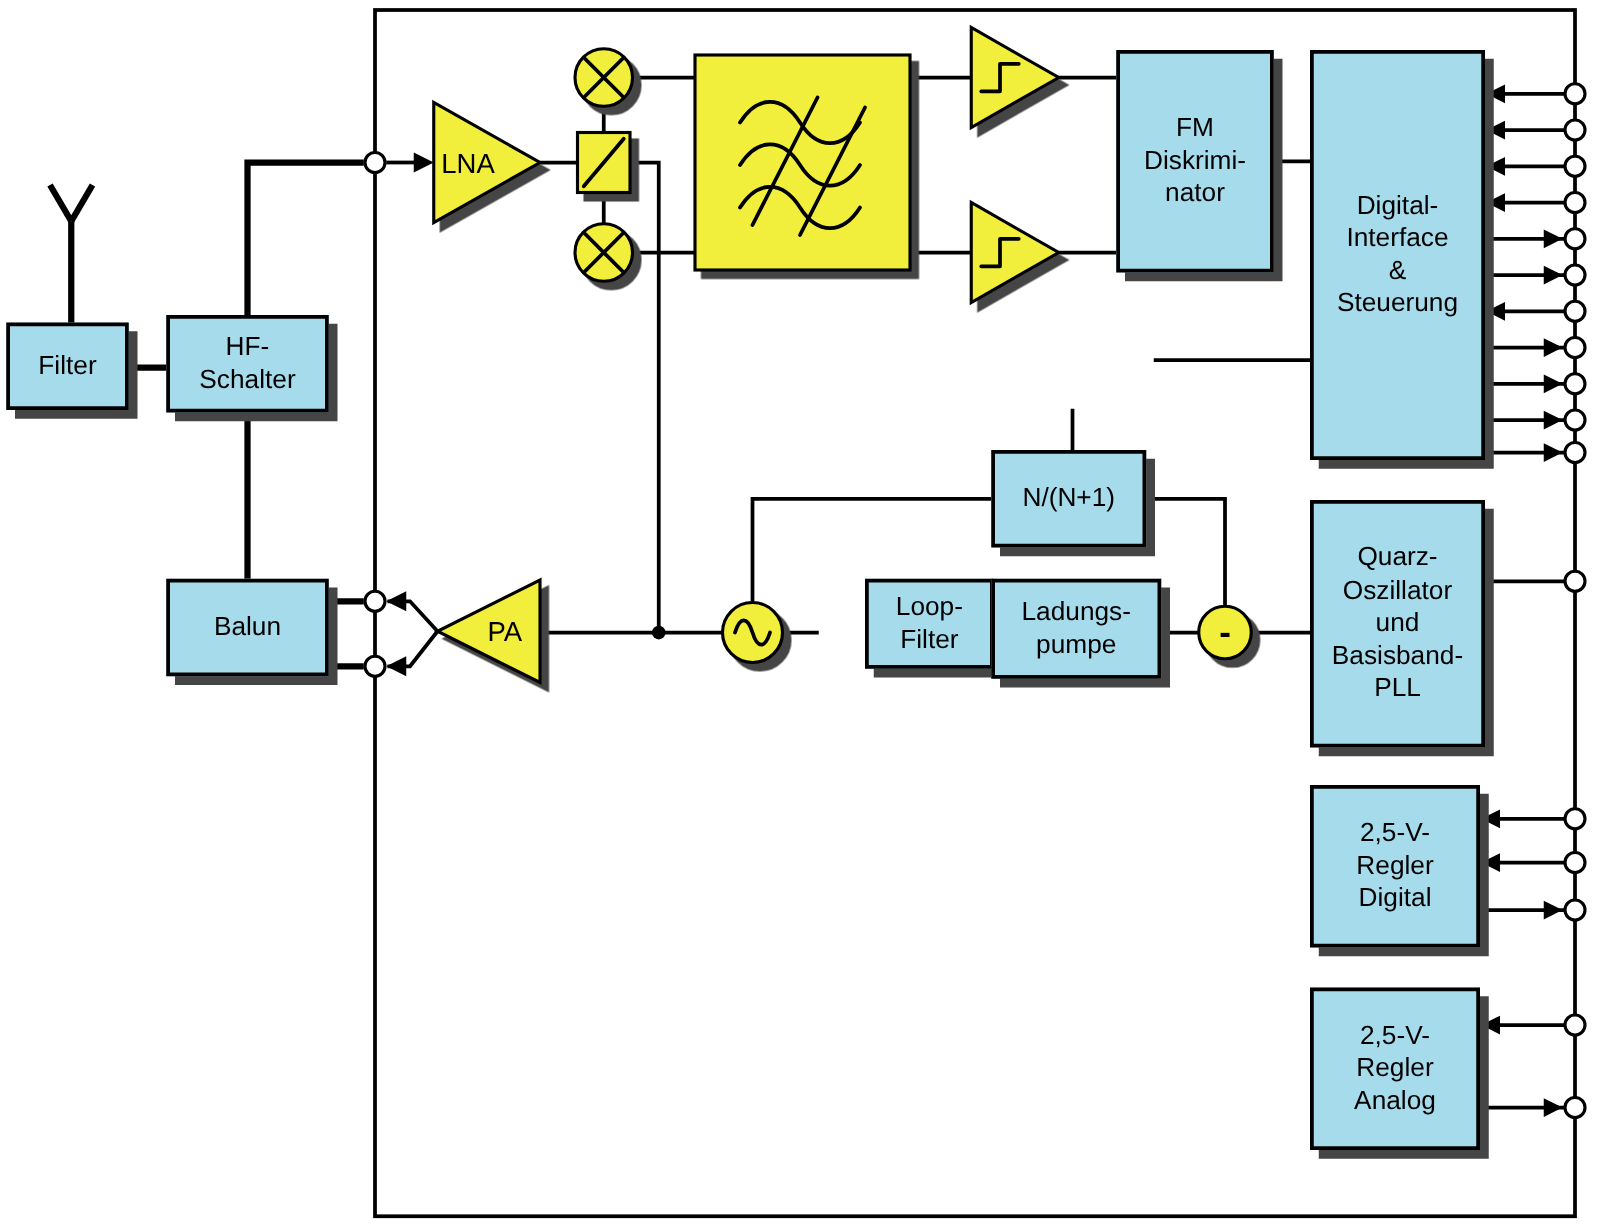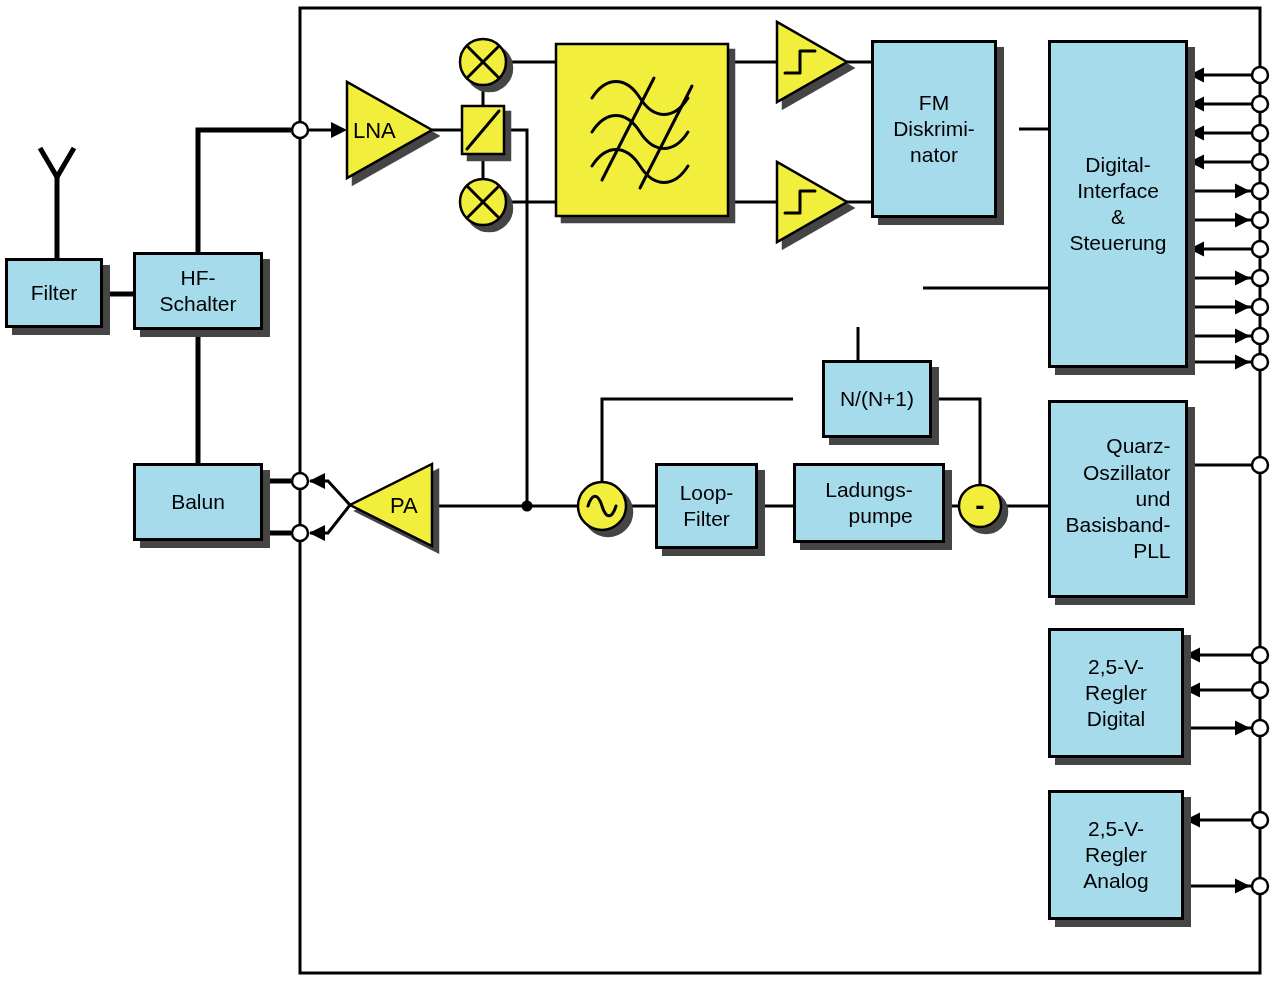--- a/index.html
+++ b/index.html
@@ -195,39 +195,39 @@
       </g>
   </svg>
 
   <div class="block" style="left:5px;top:258px;width:98px;height:70px;">Filter</div>
 
   <div class="block" style="left:133px;top:463px;width:130px;height:78px;">Balun</div>
 
   <div class="block" style="left:133px;top:252px;width:130px;height:78px;">HF-
 Schalter</div>
 
-  <div class="block" style="left:871px;top:40px;width:126px;height:178px;">FM
+  <div class="block" style="left:893px;top:40px;width:126px;height:178px;">FM
 Diskrimi-
 nator</div>
 
   <div class="block" style="left:1048px;top:40px;width:140px;height:328px;">Digital-
 Interface
 &amp;
 Steuerung</div>
 
 
-  <div class="block" style="left:822px;top:360px;width:110px;height:78px;">N/(N+1)</div>
-
-  <div class="block" style="left:655px;top:463px;width:103px;height:86px;text-align:center;">Loop-
+  <div class="block" style="left:793px;top:360px;width:124px;height:78px;">N/(N+1)</div>
+
+  <div class="block" style="left:692px;top:463px;width:103px;height:72px;text-align:center;">Loop-
 Filter</div>
 
-  <div class="block" style="left:793px;top:463px;width:152px;height:80px;text-align:right;">Ladungs-
+  <div class="block" style="left:793px;top:463px;width:136px;height:80px;">Ladungs-
 pumpe</div>
 
-  <div class="block" style="left:1048px;top:400px;width:140px;height:198px;text-align:right;">Quarz-
+  <div class="block" style="left:1048px;top:400px;width:140px;height:198px;">Quarz-
 Oszillator
 und
 Basisband-
 PLL</div>
 
   <div class="block" style="left:1048px;top:628px;width:136px;height:130px;">2,5-V-
 Regler
 Digital</div>
 
   <div class="block" style="left:1048px;top:790px;width:136px;height:130px;">2,5-V-

